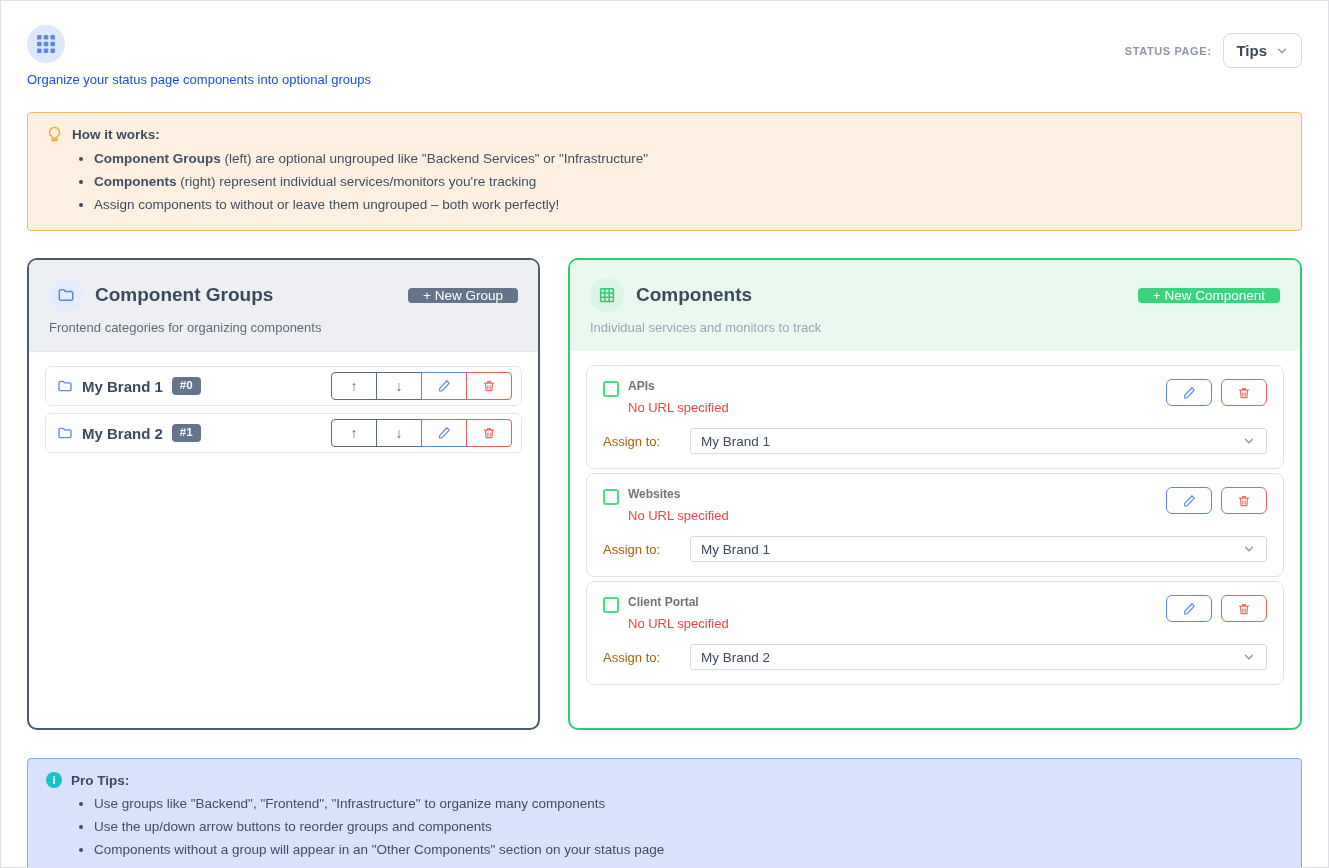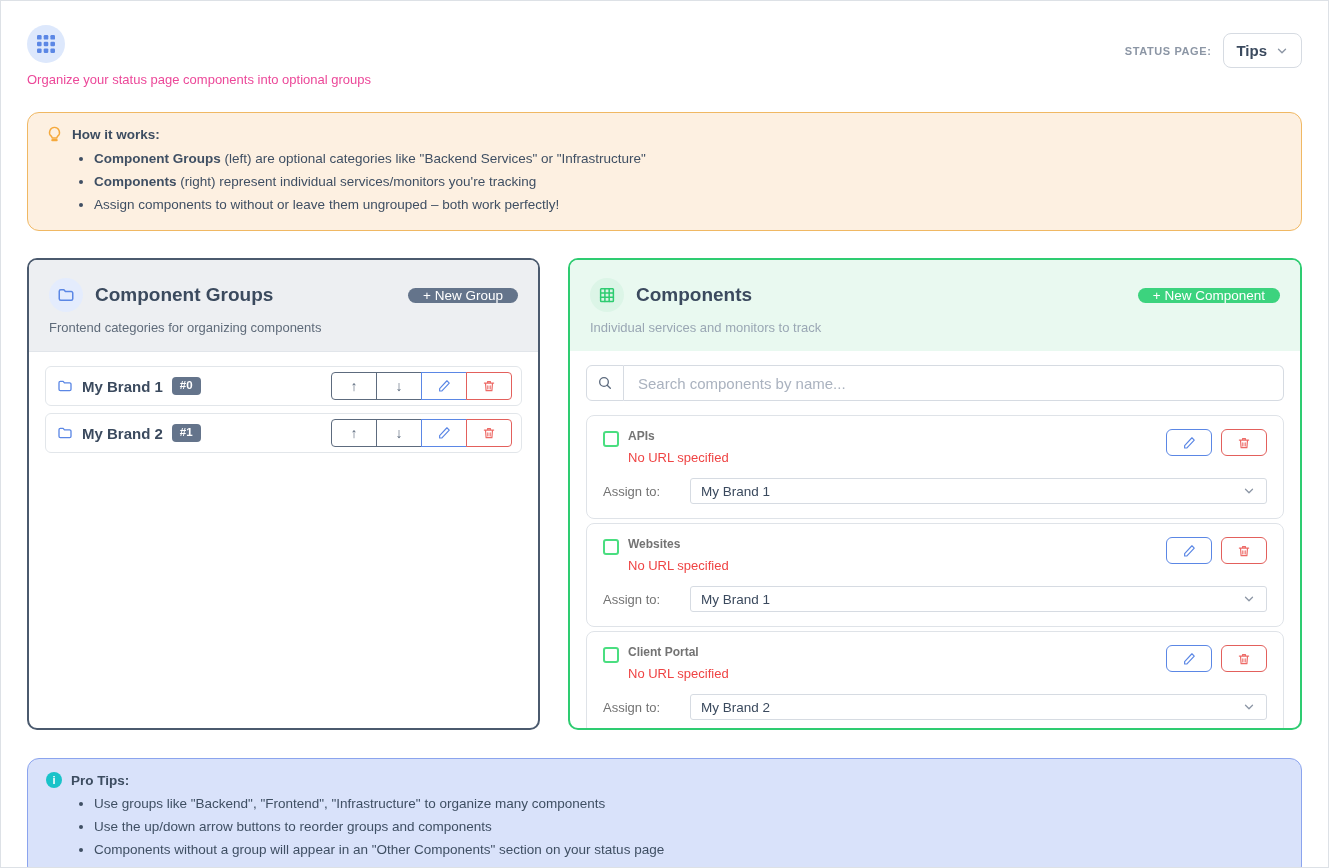--- a/index.html
+++ b/index.html
@@ -14,32 +14,32 @@
 
   
   .page-header { display:flex; justify-content:space-between; align-items:flex-start; }
   .header-title-row { display:flex; align-items:center; gap:14px; }
   .icon-circle {
     width:38px; height:38px; border-radius:50%;
     display:flex; align-items:center; justify-content:center; flex:0 0 auto;
   }
   .icon-circle.blue-bg { background:#dde8fc; }
   .page-title { font-size:24px; font-weight:700; color:#3b4a5e; letter-spacing:.2px; }
-  .page-subtitle { font-size:13px; color:#ec4899; margin-top:9px; }
+  .page-subtitle { font-size:13px; color:#1d4ed8; margin-top:9px; }
   .header-right { display:flex; align-items:center; gap:12px; margin-top:8px; }
   .status-label { font-size:11px; font-weight:700; color:#8c96a5; letter-spacing:.6px; }
   .select-box {
     display:flex; align-items:center; gap:8px;
     border:1px solid #d6dbe2; border-radius:8px;
     padding:8px 12px; background:#fff; cursor:pointer;
     font-size:15px; font-weight:600; color:#3b4a5e;
   }
 
   
-  .callout { border-radius:12px; padding:13px 18px 14px 18px; margin-top:25px; }
+  .callout { border-radius:4px; padding:13px 18px 14px 18px; margin-top:25px; }
   .callout.warn { background:#fdf0e1; border:1px solid #f0b863; }
   .callout.info { background:#d9e2fa; border:1px solid #8ba4ee; }
   .callout-title-row { display:flex; align-items:center; gap:9px; margin-bottom:4px; }
   .callout-title { font-size:13.5px; font-weight:700; color:#3c4c60; }
   .callout ul { margin:2px 0 0 48px; }
   .callout li { font-size:13.5px; color:#3f4f63; line-height:23px; }
   .callout li b { font-weight:700; }
   .info-badge {
     width:16px; height:16px; border-radius:50%; background:#19c3c9;
     color:#fff; font-size:11px; font-weight:700;
@@ -59,21 +59,21 @@
   .panel-head-left { display:flex; align-items:center; gap:12px; }
   .icon-circle.sm { width:34px; height:34px; }
   .icon-circle.lav-bg { background:#e4ecfd; }
   .icon-circle.green-bg { background:#dcf5e7; }
   .panel-title { font-size:19px; font-weight:600; color:#3b4a5e; }
   .panel-sub { font-size:13px; margin-top:8px; }
   .panel.groups .panel-sub { color:#5f6b7a; }
   .panel.components .panel-sub { color:#9aa7b4; }
   .spacer { flex:1; }
   .btn {
-    border:none; border-radius:10px; color:#fff; cursor:pointer;
+    border:none; border-radius:4px; color:#fff; cursor:pointer;
     font-size:13.5px; font-family:inherit; padding:0 15px; white-space:nowrap;
   }
   .btn.slate { background:#64748b; }
   .btn.green { background:#3cd37e; }
 
   .panel-body { padding:14px 16px; flex:1; overflow:hidden; }
 
   
   .group-row {
     display:flex; align-items:center; gap:9px;
@@ -126,21 +126,21 @@
   .comp-name { font-size:12px; font-weight:700; color:#737373; }
   .comp-url { font-size:13px; color:#ef4444; margin-top:7px; }
   .comp-actions { margin-left:auto; display:flex; gap:9px; }
   .obtn {
     width:46px; height:27px; background:#fff; border-radius:6px; cursor:pointer;
     display:flex; align-items:center; justify-content:center; padding:0;
   }
   .obtn.blue { border:1px solid #5b87e5; color:#5b87e5; }
   .obtn.red  { border:1px solid #e3605c; color:#ed6a66; }
   .comp-assign { display:flex; align-items:center; margin-top:13px; }
-  .assign-label { font-size:13px; color:#737373; width:87px; flex:0 0 auto; }
+  .assign-label { font-size:13px; color:#a16207; width:87px; flex:0 0 auto; }
   .assign-select {
     flex:1; height:26px; border:1px solid #d6dbe2; border-radius:3px; background:#fff;
     display:flex; align-items:center; padding:0 10px; cursor:pointer;
     font-size:13.5px; color:#3b4a5e;
   }
   .assign-select .chev { margin-left:auto; color:#8c96a5; }
 
   .pro-tips { margin-top:28px; padding-bottom:16px; }
   svg { display:block; }
 </style>
@@ -185,21 +185,21 @@
     <div class="callout-title-row">
       <span>
         <svg width="17" height="17" viewBox="0 0 24 24" fill="none" stroke="#f5a93c" stroke-width="2" stroke-linecap="round" stroke-linejoin="round">
           <path d="M12 2a7 7 0 0 1 4.6 12.3c-.9.8-1.3 1.7-1.3 2.7h-6.6c0-1-.4-1.9-1.3-2.7A7 7 0 0 1 12 2z"></path>
           <path d="M9 20h6" stroke-width="3.2"></path>
         </svg>
       </span>
       <span class="callout-title">How it works:</span>
     </div>
     <ul>
-      <li><b>Component Groups</b><span> (left) are optional categories like "Backend Services" or "Infrastructure"</span></li>
+      <li><b>Component Groups</b><span> (left) are optional ungrouped like "Backend Services" or "Infrastructure"</span></li>
       <li><b>Components</b><span> (right) represent individual services/monitors you're tracking</span></li>
       <li><b></b><span>Assign components to without or leave them ungrouped – both work perfectly!</span></li>
     </ul>
   </div>
 
   <div class="panels">
 
     <div class="panel groups">
       <div class="panel-head">
         <div class="panel-head-row">
@@ -297,29 +297,20 @@
             </div>
             <span class="panel-title">Components</span>
           </div>
           <div class="spacer"></div>
           <button class="btn green">+ New Component</button>
         </div>
         <div class="panel-sub">Individual services and monitors to track</div>
       </div>
       <div class="panel-body">
 
-        <div class="search-row">
-          <div class="search-icon-cell">
-            <svg width="16" height="16" viewBox="0 0 24 24" fill="none" stroke="#5d6b7e" stroke-width="2" stroke-linecap="round">
-                <circle cx="10.5" cy="10.5" r="6.5"></circle>
-                <line x1="15.3" y1="15.3" x2="20" y2="20"></line>
-              </svg>
-          </div>
-          <input class="search-input" type="text" placeholder="Search components by name..." style="">
-        </div>
 
         <div class="comp-card">
           <div class="comp-top">
             <div class="comp-id">
               <span class="checkbox"></span>
               <div>
                 <div class="comp-name">APIs</div>
                 <div class="comp-url">No URL specified</div>
               </div>
             </div>

